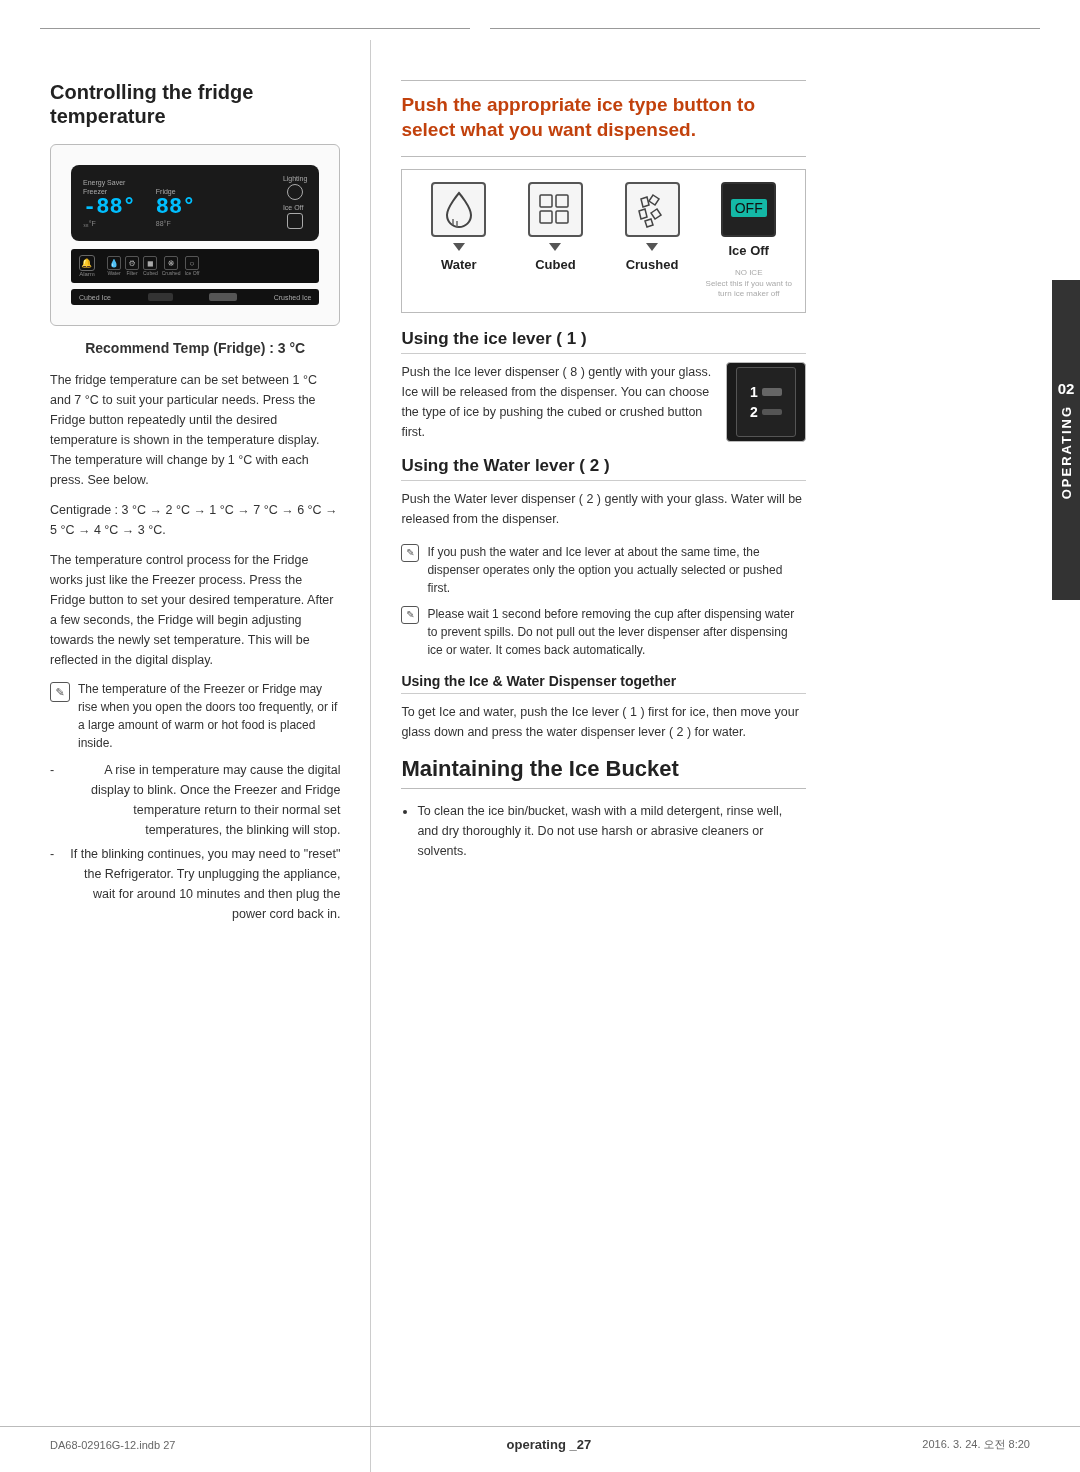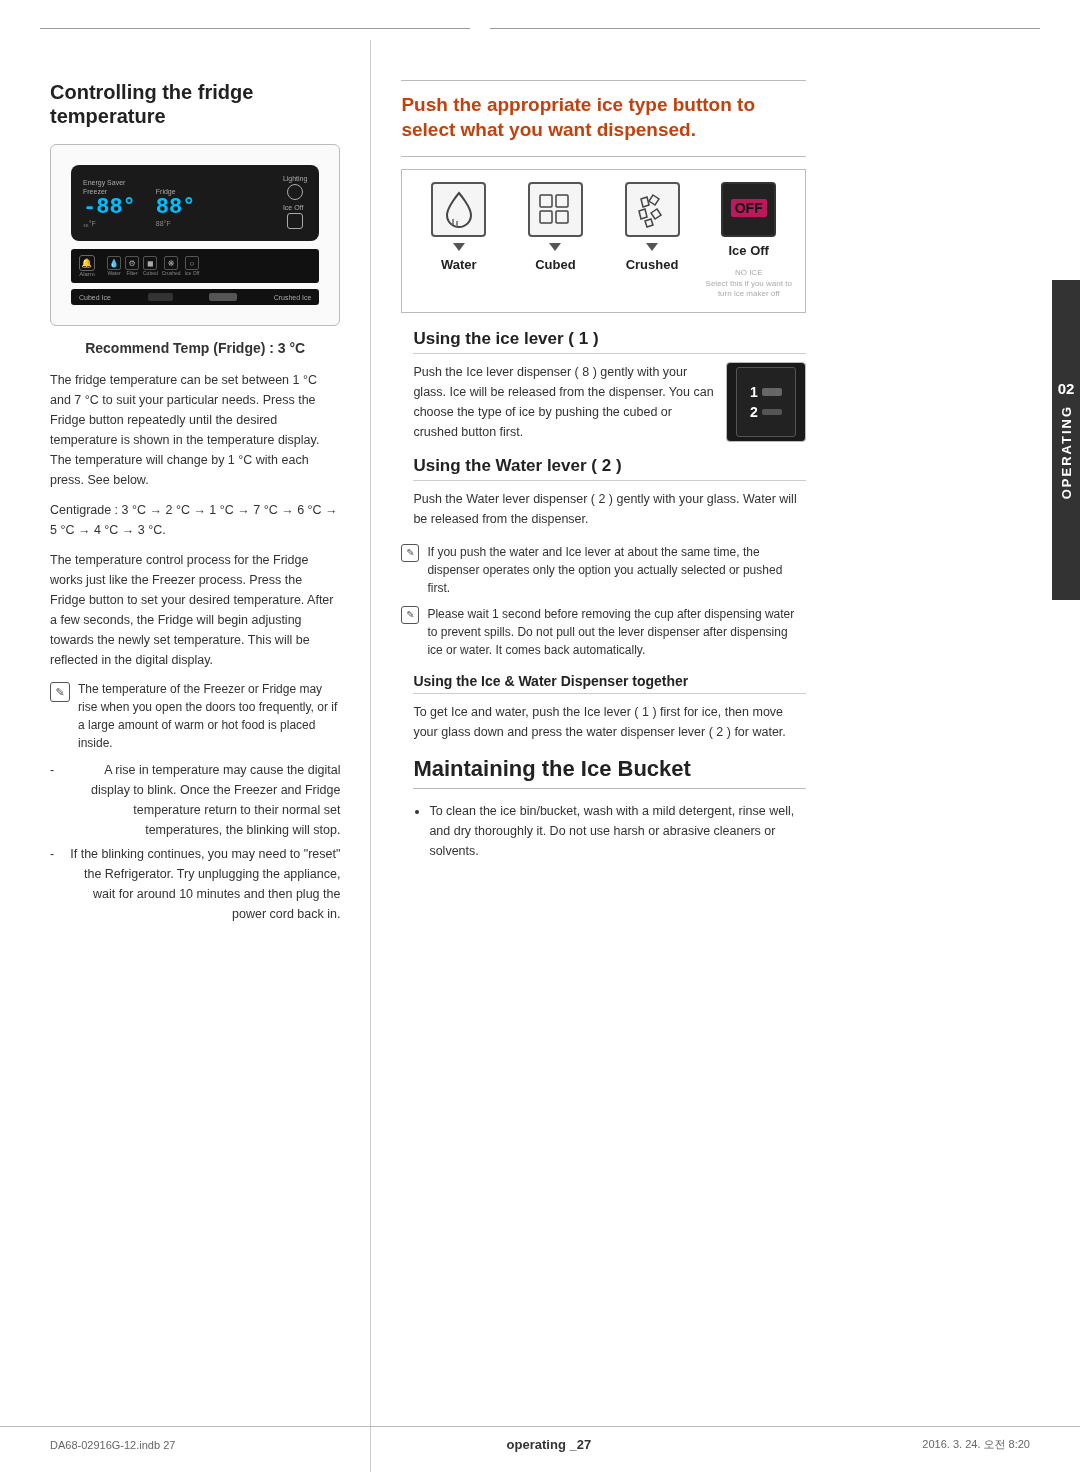--- a/index.html
+++ b/index.html
@@ -221,38 +221,37 @@
       align-items: center;
       justify-content: center;
       background: #222;
       font-size: 10px;
       font-weight: bold;
       color: #fff;
       position: relative;
     }
     .off-text {
       font-size: 14px;
-      font-weight: bold;
-      background: #be185d;
+      font-weight: normal;
+      background: #14b8a6;
       color: #111;
       padding: 1px 4px;
       border-radius: 2px;
       margin-bottom: 3px;
     }
     .no-ice-label {
       font-size: 8px;
       color: #aaa;
       text-align: center;
       margin-top: 4px;
       line-height: 1.3;
     }
     
     .lever-section {
       margin-bottom: 14px;
-      margin-left: 12px;
     }
     .lever-title {
       font-size: 17px;
       font-weight: bold;
       color: #222;
       margin-bottom: 4px;
     }
     .lever-divider {
       width: 100%;
       height: 1px;

